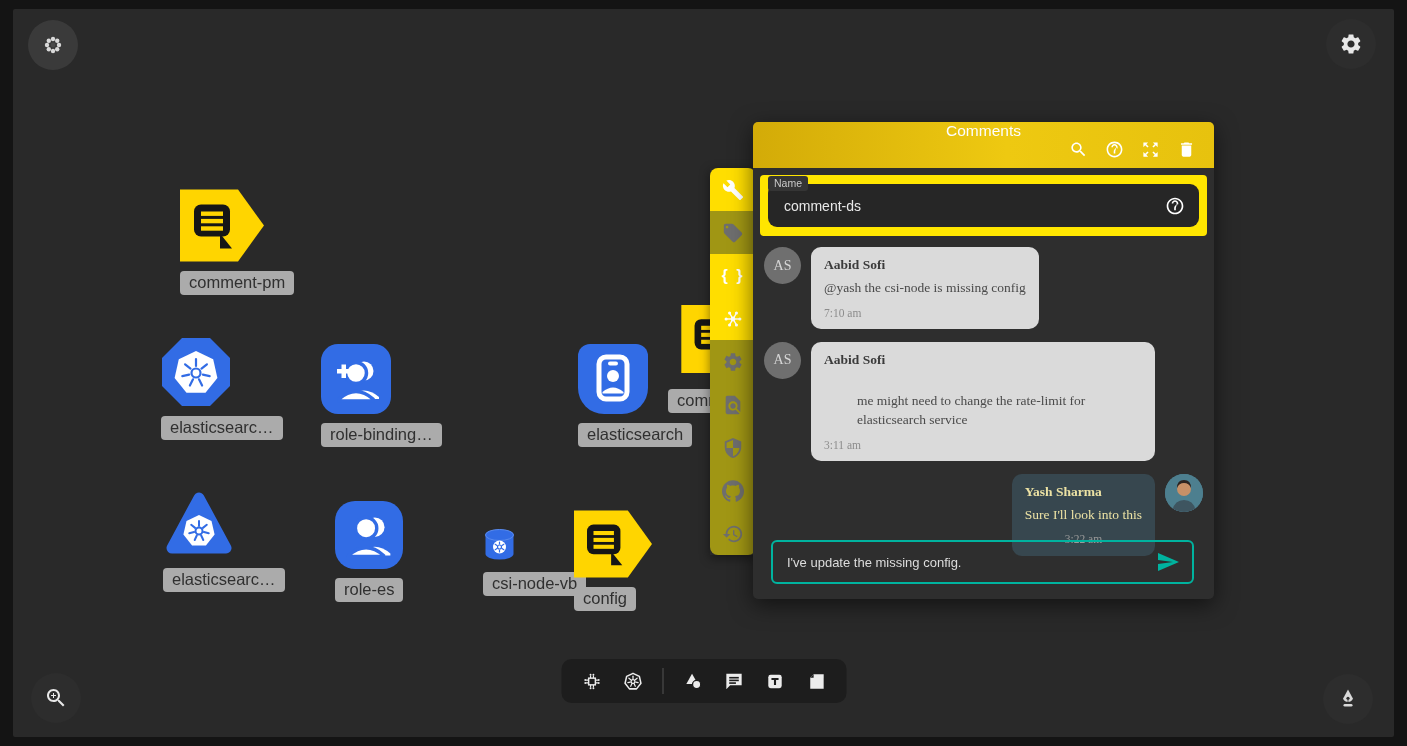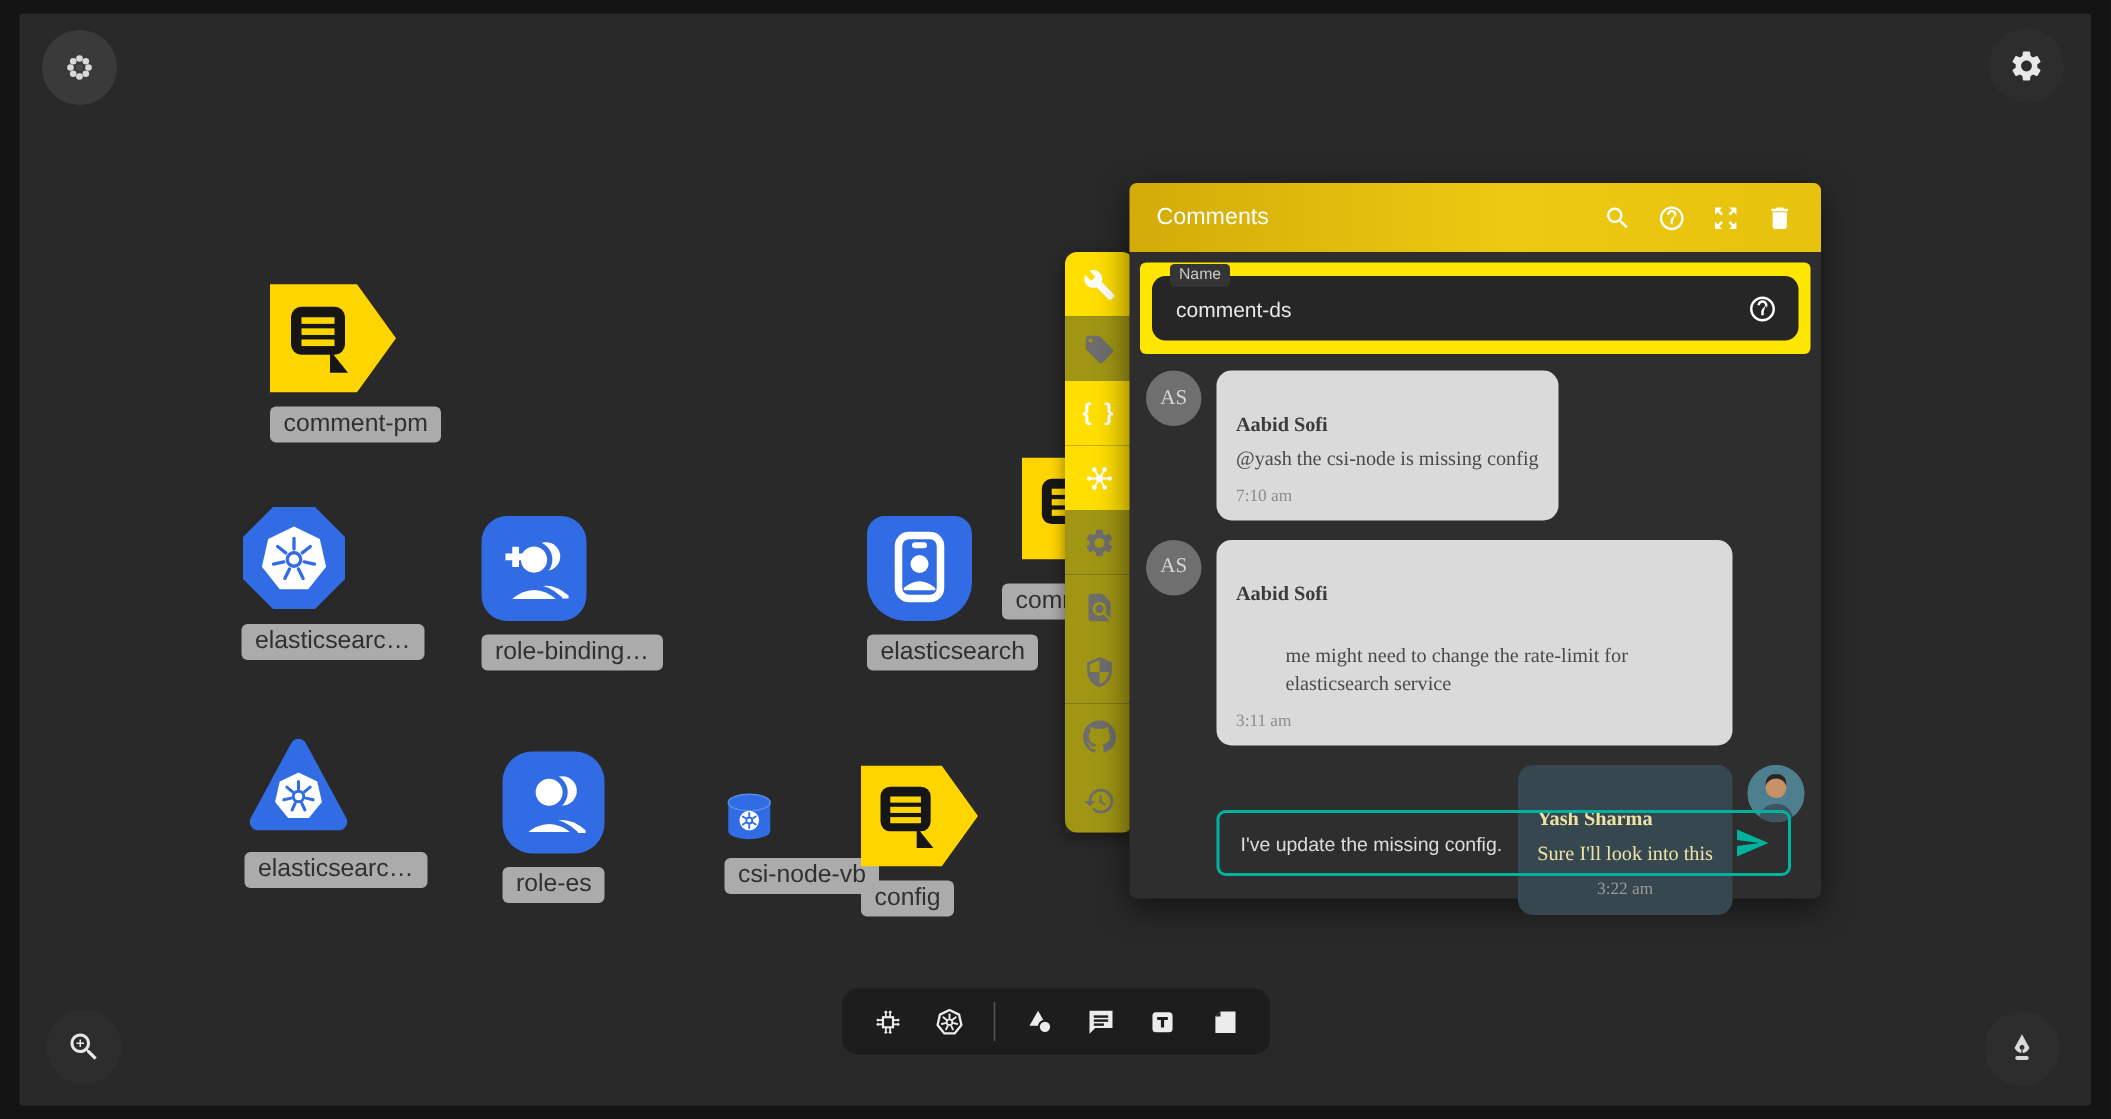--- a/index.html
+++ b/index.html
@@ -33,50 +33,50 @@
   .side-item.olive{background:#A09614;color:#6e6e6e;}
   .side-item:first-child{border-radius:8px 8px 0 0;}
   .side-item:last-child{border-radius:0 0 8px 8px;}
   .side-item svg{width:22px;height:22px;fill:currentColor;}
   .braces-glyph{font-size:16px;font-weight:bold;color:#fff;letter-spacing:2px;}
 
   
   .panel{position:absolute;left:740px;top:113px;width:461px;height:477px;background:#2e2e2e;
     border-radius:5px;z-index:10;box-shadow:0 6px 22px rgba(0,0,0,.55);}
   .panel-header{height:46px;border-radius:5px 5px 0 0;display:flex;align-items:center;
-    padding:0 18px;background:linear-gradient(90deg,#d3ab08,#eec911 55%,#e7c20e);}
+    padding:0 18px;background:linear-gradient(90deg,#d3ab08,#eec911 55%,#e7c20e);flex-direction:column;}
   .panel-title{color:#fdfdfd;font-size:15.5px;}
   .panel-icons{margin-left:auto;display:flex;gap:17px;align-items:center;}
   .panel-icons svg{width:19px;height:19px;fill:#ffffff;cursor:pointer;}
   .name-wrap{margin:7px;background:#FFE600;border-radius:4px;padding:9px 8px;}
   .name-box{background:#262626;border-radius:9px;height:43px;position:relative;display:flex;
     align-items:center;padding:0 14px;}
-  .name-chip{position:absolute;top:-8px;left:12px;background:#353535;color:#c9c9c9;
+  .name-chip{position:absolute;top:-8px;left:0;background:#353535;color:#c9c9c9;
     font-size:10.5px;padding:1px 6px 2px;border-radius:3px;}
   .name-value{color:#e8e8e8;font-size:14px;flex:1;background:transparent;border:none;outline:none;
     font-family:inherit;}
   .name-help svg{width:20px;height:20px;fill:#fff;cursor:pointer;display:block;}
   .messages{padding:4px 11px 0;font-family:Liberation Serif, serif;}
   .msg-row{display:flex;gap:10px;align-items:flex-start;margin-bottom:13px;}
   .msg-row.right{justify-content:flex-end;}
   .avatar{width:37px;height:37px;border-radius:50%;background:#6f6f6f;color:#d6d6d6;
     font-size:14px;display:flex;align-items:center;justify-content:center;flex:none;}
   .avatar-photo{width:38px;height:38px;border-radius:50%;overflow:hidden;flex:none;background:#4d7f8f;}
-  .bubble{background:#dadada;border-radius:10px;padding:27px 13px 8px;color:#4a4a4a;
+  .bubble{background:#dadada;border-radius:10px;padding:9px 13px 8px;color:#4a4a4a;
     font-size:13.5px;line-height:1.4;}
   .bubble .author{font-weight:bold;color:#3b3b3b;margin-bottom:4px;}
   .bubble .time{font-size:11.5px;color:#8c8c8c;margin-top:7px;}
   .bubble.wide{width:318px;}
   .bubble.wide .body{margin-top:22px;margin-left:33px;}
   .bubble.dark{background:#37474F;color:#ece2a4;}
   .bubble.dark .author{color:#ece2a4;}
   .bubble.dark .body{white-space:nowrap;}
   .bubble.dark .time{color:#9a9a9a;text-align:center;}
   .chat-input{position:absolute;left:18px;right:20px;bottom:15px;height:44px;border:2px solid #00B39F;
-    border-radius:6px;display:flex;align-items:center;padding:0 12px;box-sizing:border-box;margin-left:40px;}
+    border-radius:6px;display:flex;align-items:center;padding:0 12px;box-sizing:border-box;}
   .chat-input input{flex:1;background:transparent;border:none;outline:none;color:#dddddd;
     font-size:13px;font-family:inherit;}
   .chat-input svg{width:24px;height:24px;fill:#00B39F;cursor:pointer;flex:none;}
 
   
   .bottom-toolbar{position:absolute;left:50%;transform:translateX(-50%);bottom:34px;height:44px;
     background:#1d1d1d;border-radius:10px;display:flex;align-items:center;gap:18px;padding:0 19px;
     z-index:6;}
   .bottom-toolbar svg{width:23px;height:23px;cursor:pointer;}
   .bt-divider{width:1px;height:26px;background:#555;}

